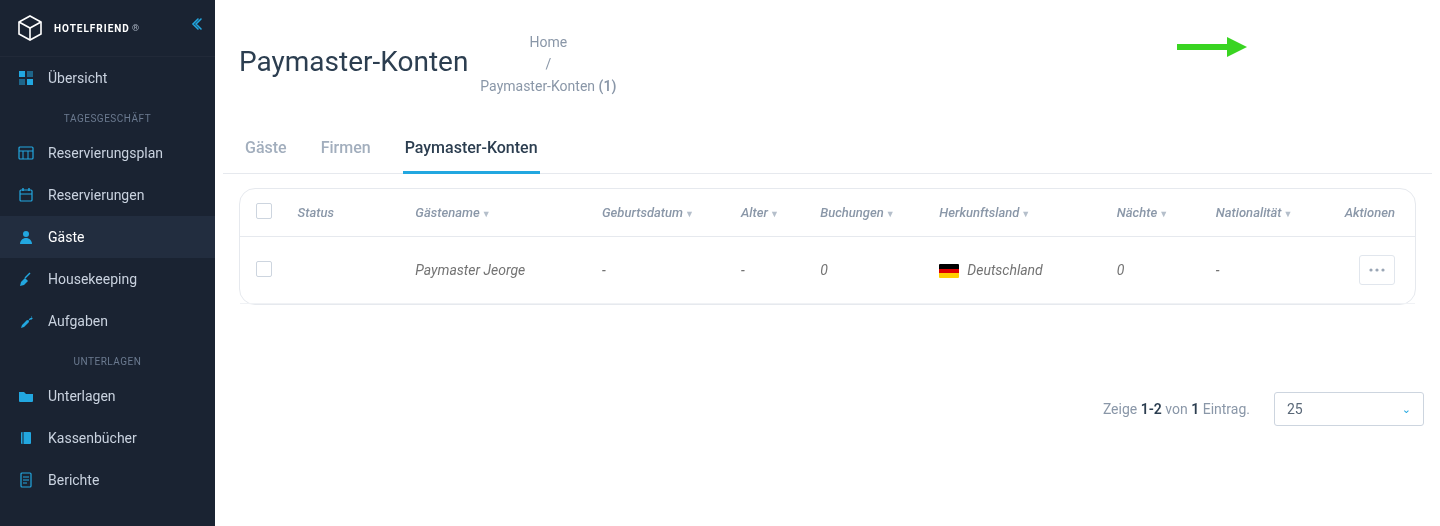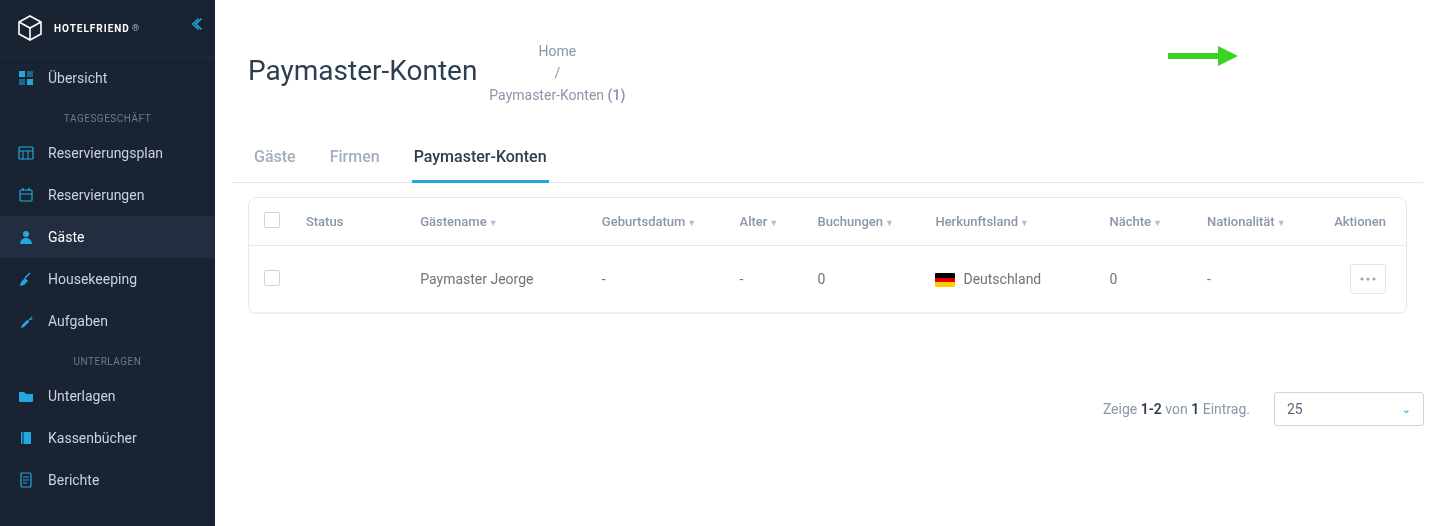--- a/index.html
+++ b/index.html
@@ -12,36 +12,36 @@
   .logo-text { color: #fff; font-weight: 700; letter-spacing: 1px; font-size: 10px; }
   .logo-reg { font-size: 9px; color:#a8b2c0; vertical-align: super; margin-left:2px;}
   .collapse-btn { position: absolute; right: 8px; top: 16px; color:#22a7e0; }
   
   .nav-item { display: flex; align-items: center; padding: 11px 16px; font-size: 14px; color: #c9d2df; cursor: pointer; }
   .nav-item.active { background: #222d3f; color: #fff; }
   .nav-icon { width: 20px; height: 20px; margin-right: 12px; display:flex; align-items:center; justify-content:center; color:#22a7e0; flex-shrink:0; }
   .nav-section { padding: 14px 16px 8px; font-size: 10px; letter-spacing: 0.5px; color: #6b7a90; text-transform: uppercase; text-align: center; }
   
   
-  .main { position: absolute; left: 215px; top: 0; right: 0; height: 526px; padding: 17px; }
+  .main { position: absolute; left: 215px; top: 0; right: 0; height: 526px; padding: 8px; }
   .header-row { display: flex; align-items: center; padding: 20px 16px 8px 16px; position: relative; }
   .page-title { font-size: 28px; font-weight: 400; color: #2c3e50; margin-right: 12px; }
   .breadcrumb { font-size: 14px; color:#8a97a8; display:flex; align-items:center; gap:6px; margin-top:6px;flex-direction:column;}
   .breadcrumb a { color: #8a97a8; text-decoration: none; }
   .breadcrumb .current { color:#8a97a8; }
   .bc-count { font-weight:600; }
   .primary-btn { position: absolute; right: 16px; top: 20px; background: #22a7e0; color: #fff; border: none; border-radius: 3px; padding: 10px 20px; font-size: 14px; cursor: pointer; }
   
   .arrow-annotation { position:absolute; right: 185px; top: 26px; pointer-events:none; }
   
   .tabs { display: flex; gap: 30px; padding: 36px 20px 0 20px; border-bottom: 1px solid #e6e9ee; }
   .tab { padding: 0 2px 14px; font-size: 16px; color: #a2aebd; cursor: pointer; border-bottom: 3px solid transparent; margin-bottom: -1px; font-weight:500; }
   .tab.active { color: #2c3e50; border-bottom-color: #22a7e0; }
   
-  .table-wrap { margin: 14px 16px 8px; border: 1px solid #e6e9ee; border-radius: 8px; background:#fff; }
+  .table-wrap { margin: 14px 16px 8px; border: 1px solid #e6e9ee; border-radius: 16px; background:#fff;font-style:italic; }
   table { width: 100%; border-collapse: collapse; }
   th { text-align: left; padding: 14px 10px; font-size: 13px; font-weight: 500; color: #8a97a8; border-bottom: 1px solid #e6e9ee; white-space:nowrap; }
   th.sortable { cursor:pointer; }
   .sort-caret { font-size:9px; margin-left:2px; color:#b5bfcb; }
   td { padding: 18px 10px; font-size: 14px; color:#737373; border-bottom: 1px solid #f0f2f5; vertical-align: middle; }
   .checkbox { width:16px; height:16px; border:1px solid #cdd5df; border-radius:2px; display:inline-block; cursor:pointer; background:#fff; }
   .flag-de { display:inline-block; width:20px; height:14px; vertical-align:middle; margin-right:8px; background: linear-gradient(to bottom, #000 0 33%, #dd0000 33% 66%, #ffce00 66% 100%); border-radius:1px; }
   .row-actions { border:1px solid #e1e6ed; border-radius:3px; width:36px; height:30px; display:flex; align-items:center; justify-content:center; cursor:pointer; color:#9aa6b5; float:right; }
   
   .pager-row { position:absolute; bottom: 100px; right: 16px; left: 232px; display:flex; align-items:center; justify-content:flex-end; gap: 24px; color:#8a97a8; font-size:14px; }

